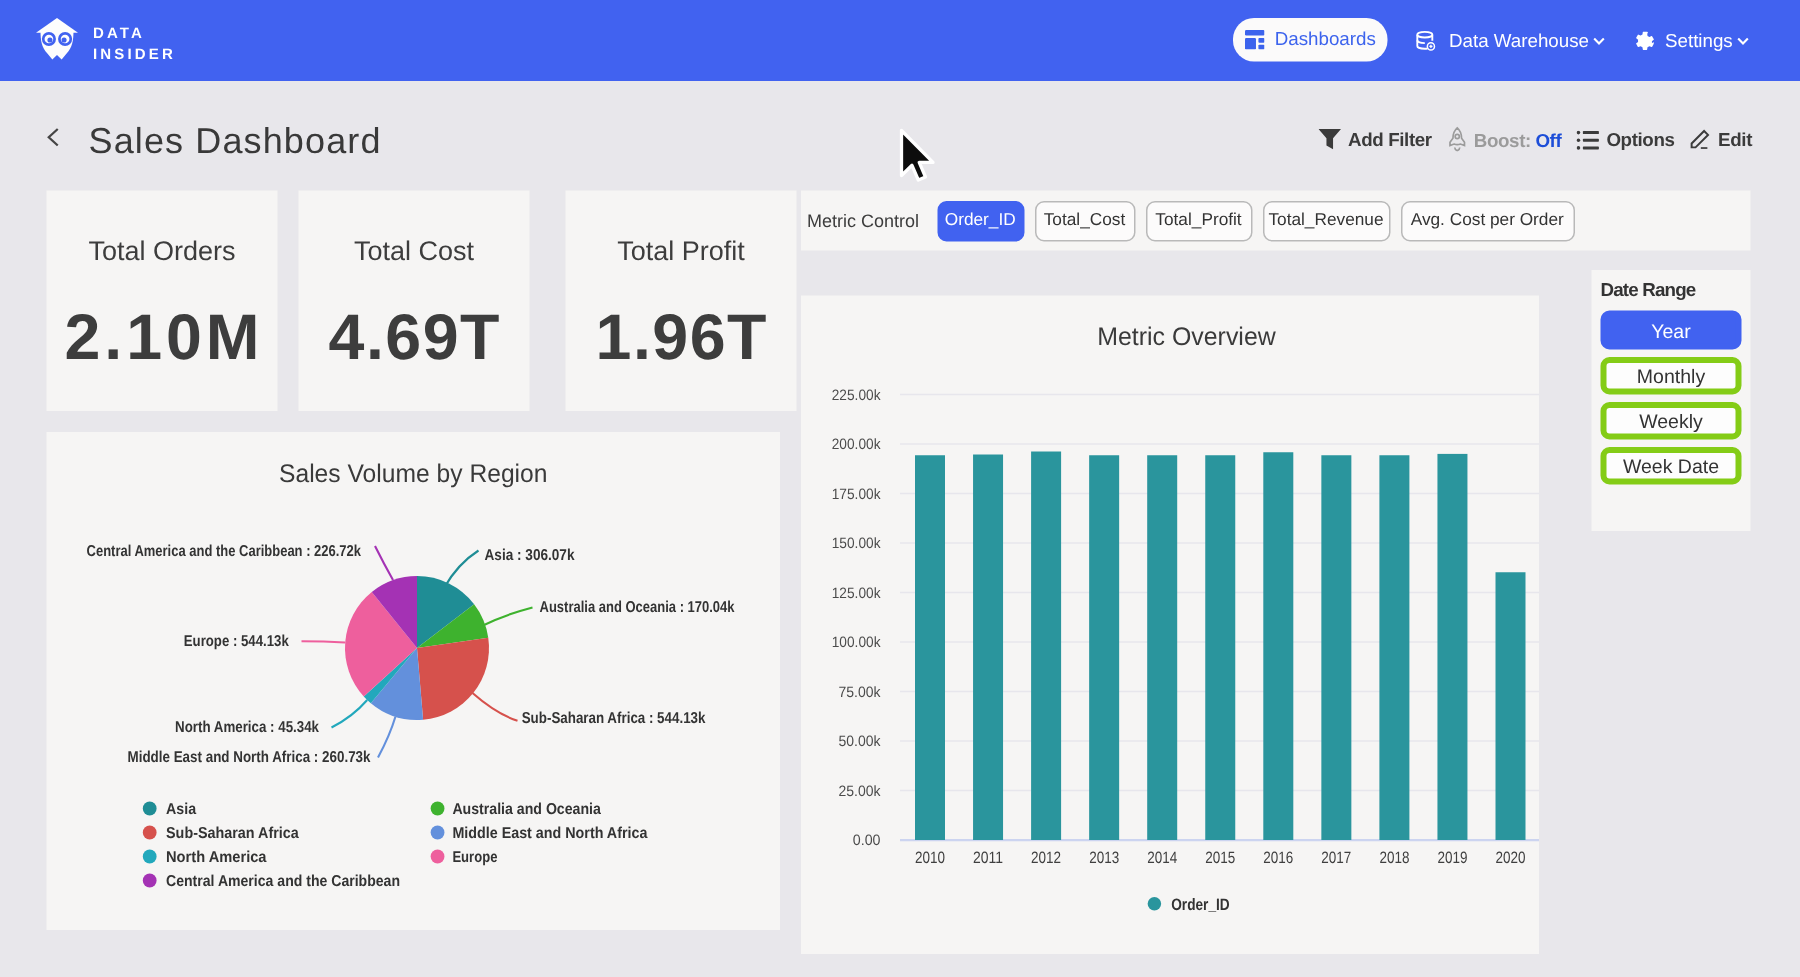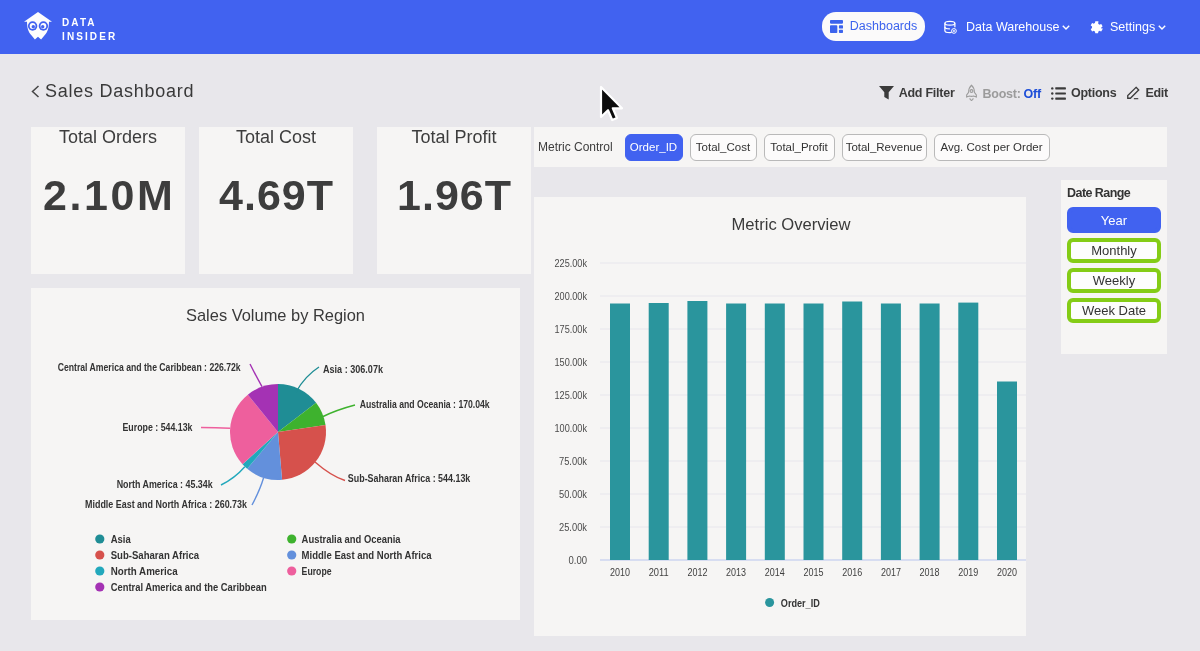--- a/index.html
+++ b/index.html
@@ -6,25 +6,25 @@
 html,body{width:1200px;height:651px;overflow:hidden}
 body{font-family:"Liberation Sans",sans-serif;background:#e8e7eb;position:relative}
 #nav{position:absolute;left:0;top:0;width:1200px;height:54px;background:#4162f0}
 #logo{position:absolute;left:24px;top:12px}
 #brand{position:absolute;left:62px;top:16px;color:#fff;font-size:10px;font-weight:bold;letter-spacing:2.1px;line-height:14px}
 #dashbtn{position:absolute;left:822px;top:12px;width:103px;height:28.5px;background:#fbfafa;border-radius:14px;display:flex;align-items:center;justify-content:center;gap:7px;color:#3c63ed;font-size:12.5px;font-weight:500}
 .navitem{position:absolute;top:0;height:54px;display:flex;align-items:center;color:#fff;font-size:12.5px}
 .navitem svg.ic{margin-right:8px}
 .navitem svg.ch{margin-left:3px}
 #backarrow{position:absolute;left:31px;top:85px}
-#title{position:absolute;left:45px;top:80.5px;font-size:18px;color:#393939;letter-spacing:.75px}
+#title{position:absolute;left:59px;top:80.5px;font-size:24px;color:#393939;letter-spacing:.75px}
 #hdr-right{position:absolute;right:32px;top:84px;display:flex;align-items:center;gap:10px;font-size:12.5px;letter-spacing:-.25px;color:#3b3b3b;font-weight:bold}
 .hi{display:flex;align-items:flex-end;gap:5px}
 .kpi{position:absolute;top:127px;width:154px;height:147px;background:#f6f5f4;text-align:center}
-.kpi .t{font-size:18px;color:#3d3d3d}
+.kpi .t{margin-top:30px;font-size:18px;color:#3d3d3d}
 .kpi .v{margin-top:23px;font-size:43px;font-weight:bold;color:#3d3d3d;letter-spacing:1px;padding-left:1px}
 #mbar{position:absolute;left:534px;top:127px;width:633px;height:40px;background:#f6f5f4;display:flex;align-items:center}
 #mbar .lbl{margin-left:4px;font-size:12px;color:#3c3c3c;white-space:nowrap;width:76.5px}
 .mbtn{height:27px;border:1px solid #b9b9b9;background:#fcfbfb;border-radius:6px;color:#333;font-size:11.5px;display:flex;align-items:center;justify-content:center;margin-left:7px;white-space:nowrap}
 .mbtn.sel{background:#4162f0;border-color:#4162f0;color:#fff;margin-left:10px}
 #chartcard{position:absolute;left:534px;top:197px;width:492px;height:439px;background:#f6f5f4}
 #piecard{position:absolute;left:31px;top:288px;width:489px;height:332px;background:#f6f5f4}
 #daterange{position:absolute;left:1061px;top:180px;width:106px;height:174px;background:#f6f5f4}
 .dbtn{position:absolute;left:6px;width:94px;height:25px;border:4px solid #84cc16;background:#fdfdfd;border-radius:6px;color:#333;font-size:13px;display:flex;align-items:center;justify-content:center}
 .dbtn.sel{background:#4162f0;border-color:#4162f0;color:#fff;height:26px}

